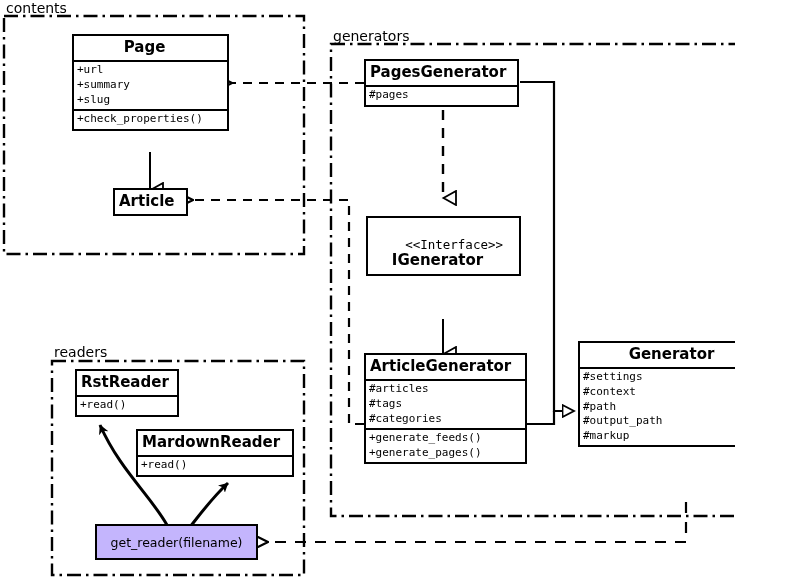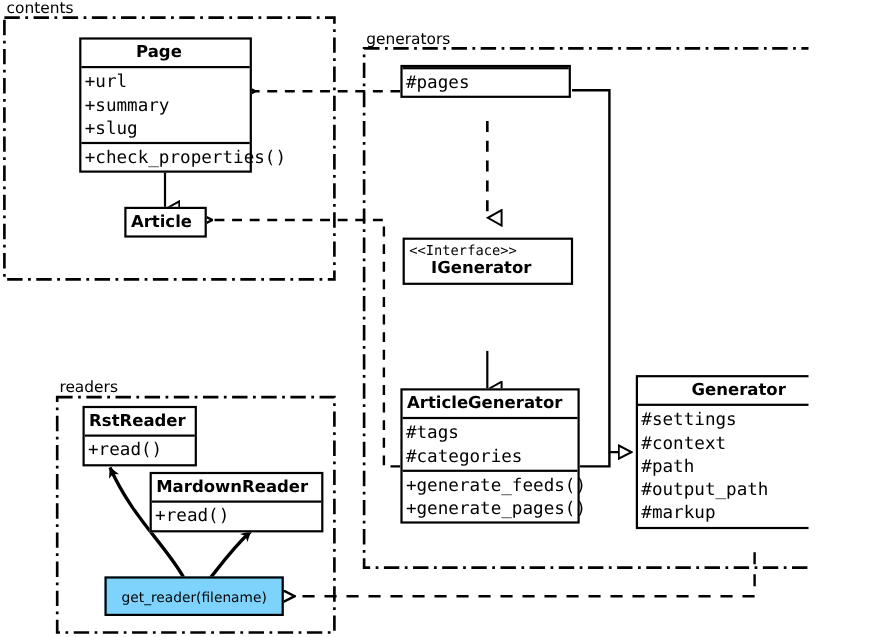--- a/index.html
+++ b/index.html
@@ -44,45 +44,46 @@
     text-align: center;
     font-family: "DejaVu Sans", sans-serif;
     font-weight: bold;
     font-size: 15px;
     color: #000;
     padding: 3px 16px 4px 4px;
     line-height: 1.15;
     white-space: nowrap;
   }
   .cls .stereo {
-    text-align: left;
+    text-align: right;
     font-family: "DejaVu Sans Mono", monospace;
     font-weight: normal;
     font-size: 12.5px;
     color: #000;
     line-height: 1.15;
+    margin-top: 17px;
   }
   .cls .sep {
     border-top: 2px solid #000;
   }
   .cls .members {
     font-family: "DejaVu Sans Mono", monospace;
-    font-size: 16px;
+    font-size: 11px;
     color: #000;
     padding: 1px 2px 2px 3px;
     line-height: 1.33;
     white-space: nowrap;
   }
   .cls .members div { white-space: nowrap; }
   
   .fnbox {
     position: absolute;
     box-sizing: border-box;
     border: 2px solid #000;
-    background: #7dd3fc;
+    background: #c4b5fd;
     display: flex;
     align-items: center;
     justify-content: center;
     font-family: "DejaVu Sans", sans-serif;
     font-size: 12.5px;
     color: #000;
     white-space: nowrap;
   }
 </style>
 </head>
@@ -173,35 +174,37 @@
     <div class="sep members">
       <div>+check_properties()</div>
     </div>
   </div>
 
   <div class="cls" style="left:113px; top:188px; width:75px;">
     <div class="name">Article</div>
   </div>
 
   <div class="cls" style="left:364px; top:59px; width:155px;">
+    <div class="name">PagesGenerator</div>
     <div class="sep members">
       <div>#pages</div>
     </div>
   </div>
 
   <div class="cls" style="left:366px; top:216px; width:155px;">
     <div class="name">
       <div class="stereo">&lt;&lt;Interface&gt;&gt;</div>
       <span>IGenerator</span>
     </div>
   </div>
 
   <div class="cls" style="left:364px; top:353px; width:163px;">
     <div class="name">ArticleGenerator</div>
     <div class="sep members">
+      <div>#articles</div>
       <div>#tags</div>
       <div>#categories</div>
     </div>
     <div class="sep members">
       <div>+generate_feeds()</div>
       <div>+generate_pages()</div>
     </div>
   </div>
 
   <div class="cls" style="left:578px; top:321px; width:199px;margin-top:20px;">

